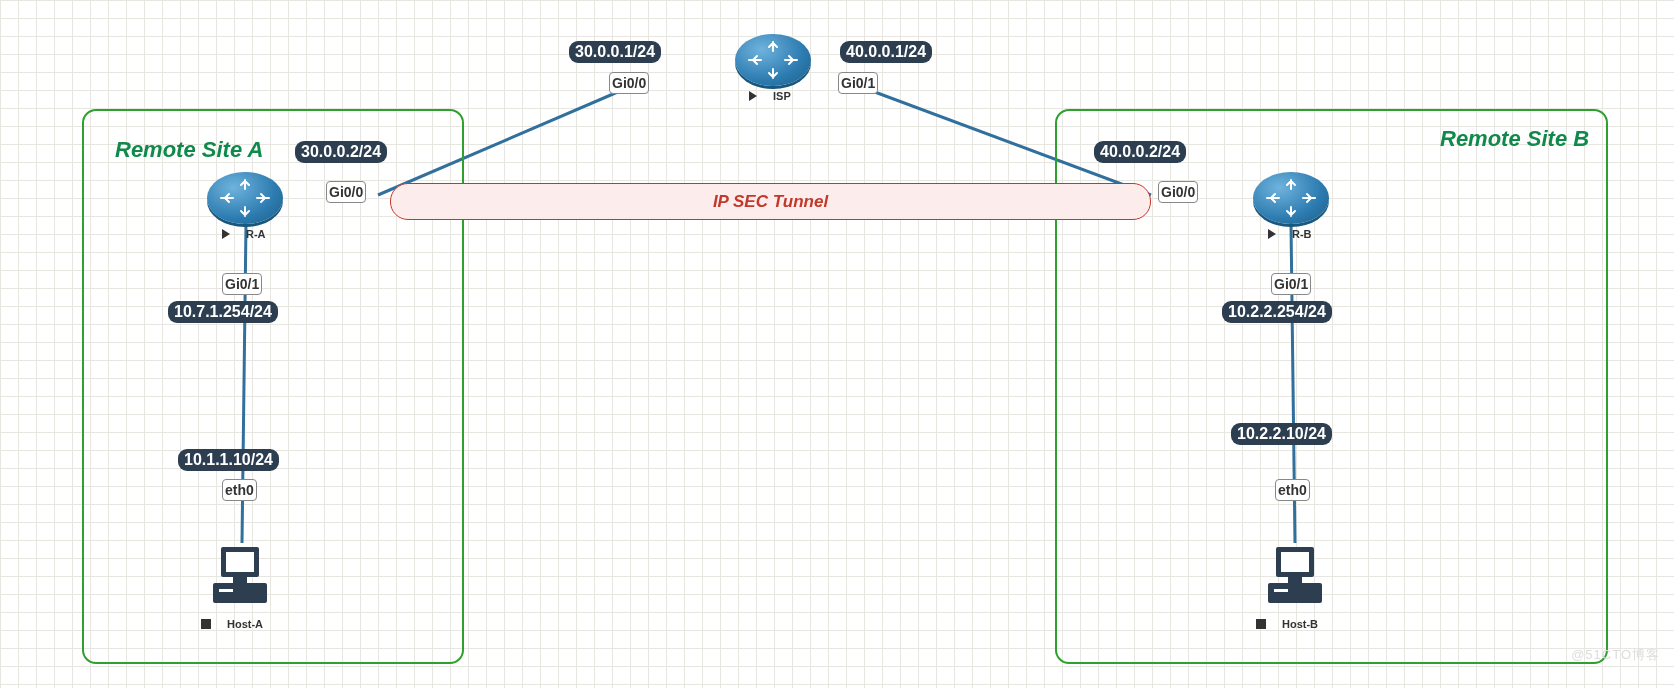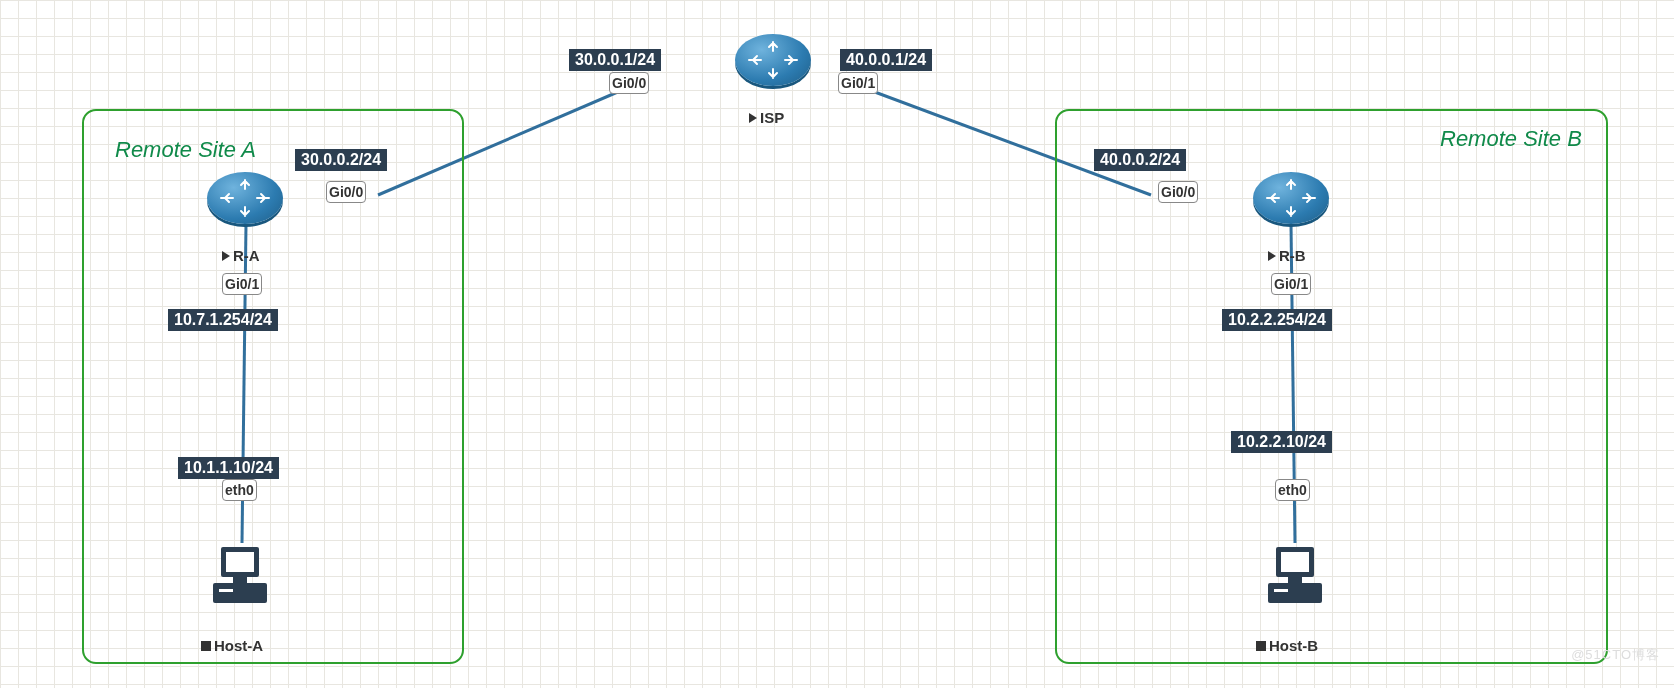--- a/index.html
+++ b/index.html
@@ -5,21 +5,21 @@
   html,body{margin:0;padding:0;width:1674px;height:688px;font-family:Arial,Helvetica,sans-serif;overflow:hidden;position:relative;}
   .canvas{position:absolute;inset:0;background-color:#fff;
     background-image:linear-gradient(#e8e6e0 1px,transparent 1px),linear-gradient(90deg,#e8e6e0 1px,transparent 1px);
     background-size:18px 18px;}
   svg.links{position:absolute;inset:0;pointer-events:none;}
 
   .site-box{position:absolute;border:2px solid #2ea02e;border-radius:14px;}
   .site-a{left:82px;top:109px;width:378px;height:551px;}
   .site-b{left:1055px;top:109px;width:549px;height:551px;}
 
-  .title{position:absolute;font-style:italic;font-weight:normal;color:#108a4a;font-size:22px;}
+  .title{position:absolute;font-style:italic;font-weight:bold;color:#108a4a;font-size:22px;}
   .title-a{left:115px;top:137px;}
   .title-b{left:1440px;top:126px;}
 
   .tunnel{position:absolute;left:390px;top:183px;width:759px;height:35px;
     background:#fdecec;border:1px solid #c0392b;border-radius:18px;
     display:flex;align-items:center;justify-content:center;}
   .tunnel-text{color:#c0392b;font-weight:bold;font-style:italic;font-size:17px;}
 
   .router{position:absolute;width:76px;height:52px;border-radius:50%;
     background:radial-gradient(ellipse at 35% 30%,#6fb3dd,#2c7bb0 60%,#1e5d87);
@@ -27,25 +27,25 @@
   .router svg{position:absolute;inset:0;}
   .isp{left:735px;top:34px;}
   .ra{left:207px;top:172px;}
   .rb{left:1253px;top:172px;}
 
   .host{position:absolute;width:70px;height:70px;}
   .host svg{width:70px;height:70px;}
   .ha{left:205px;top:543px;}
   .hb{left:1260px;top:543px;}
 
-  .lbl{position:absolute;font-size:15px;font-weight:bold;color:#333;display:flex;align-items:center;gap:3px;margin-top:19px;}
+  .lbl{position:absolute;font-size:11px;font-weight:bold;color:#333;display:flex;align-items:center;gap:16px;}
   .lbl .play{display:inline-block;width:0;height:0;border-top:5px solid transparent;border-bottom:5px solid transparent;border-left:8px solid #333;}
   .lbl .sq{display:inline-block;width:10px;height:10px;background:#333;}
 
-  .addr{position:absolute;background:#2c3e50;color:#fff;font-weight:bold;font-size:16px;padding:2px 6px;border-radius:0;margin-top:8px;}
+  .addr{position:absolute;background:#2c3e50;color:#fff;font-weight:bold;font-size:16px;padding:2px 6px;border-radius:9px;}
   .port{position:absolute;background:#fff;border:1px solid #888;border-radius:4px;font-size:14px;color:#333;padding:2px 2px;font-weight:bold;}
 
   .watermark{position:absolute;right:14px;bottom:24px;color:#ddd;font-size:13px;letter-spacing:1px;user-select:none;}
 </style>
 </head>
 <body>
 <div class="canvas">
 
 <svg class="links" width="1674" height="688">
   <line x1="634" y1="85" x2="378" y2="195" stroke="#316f9c" stroke-width="3"></line>
@@ -53,20 +53,23 @@
   <line x1="246" y1="224" x2="242" y2="543" stroke="#316f9c" stroke-width="3"></line>
   <line x1="1291" y1="224" x2="1295" y2="543" stroke="#316f9c" stroke-width="3"></line>
 </svg>
 
 <div class="site-box site-a"></div>
 <div class="site-box site-b"></div>
 
 <div class="title title-a">Remote Site A</div>
 <div class="title title-b">Remote Site B</div>
 
+<div class="tunnel">
+  <span class="tunnel-text">IP SEC Tunnel</span>
+</div>
 
 <div class="router isp">
   <svg viewBox="0 0 76 52">
         <g stroke="#fff" stroke-width="2" fill="none" stroke-linecap="round">
     <path d="M38 8 v9 m-4 -4 l4 -4 l4 4"></path>
           <path d="M38 44 v-9 m-4 4 l4 4 l4 -4"></path>
     <path d="M14 26 h12 m-4 -4 l-4 4 l4 4"></path>
           <path d="M62 26 h-12 m4 -4 l4 4 l-4 4"></path>
         </g>
       </svg>

